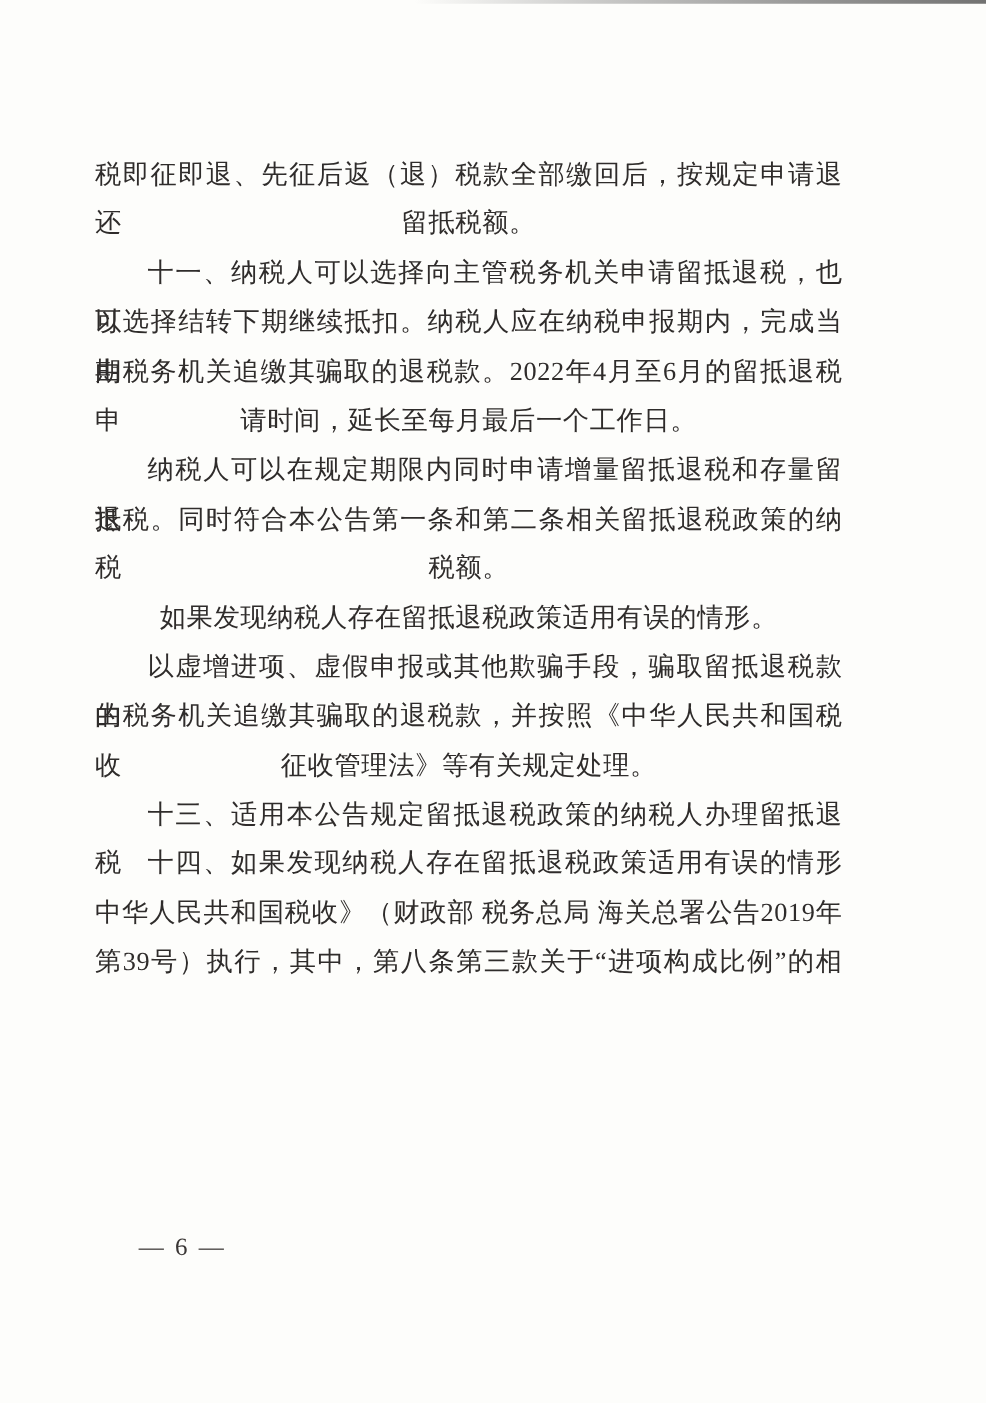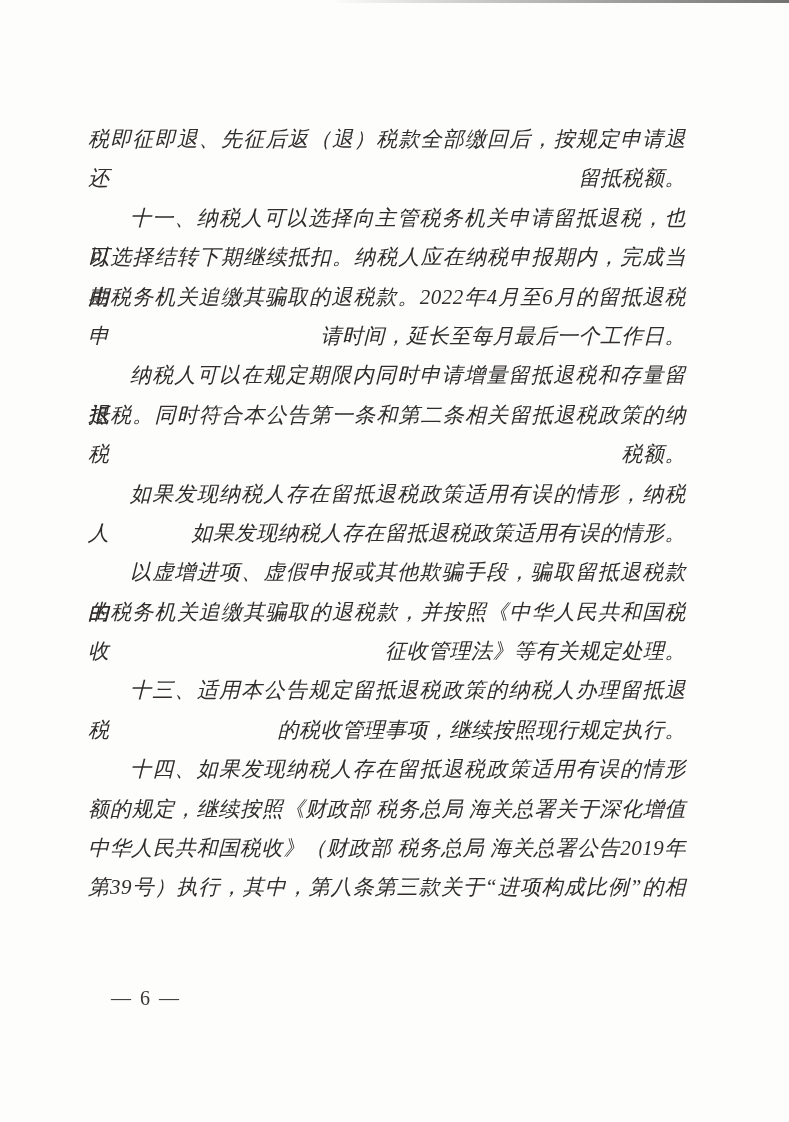--- a/index.html
+++ b/index.html
@@ -25,31 +25,30 @@
     height: 3px;
     background: linear-gradient(to right,
       rgba(130,130,130,0) 0%,
       rgba(130,130,130,0) 42%,
       rgba(110,110,110,0.35) 60%,
       rgba(75,75,75,0.55) 80%,
       rgba(55,55,55,0.7) 100%);
   }
   .text-block {
     position: absolute;
-    left: 88px;
+    left: 76px;
     top: 120px;
     width: 598px;
     font-size: 21px;
     letter-spacing: 0.5px;
-    font-style: italic;
   }
   .line {
     height: 39.4px;
     line-height: 39.4px;
-    text-align: right;
+    text-align: center;
   }
   .line.fill {
     text-align: justify;
     text-align-last: justify;
   }
   .line.indent {
     text-indent: 42px;
   }
   .page-number {
     position: absolute;
@@ -71,27 +70,24 @@
 
   <div class="line fill">税即征即退、先征后返（退）税款全部缴回后，按规定申请退还</div>
       <div class="line">留抵税额。</div>
       <div class="line indent fill">十一、纳税人可以选择向主管税务机关申请留抵退税，也可</div>
       <div class="line fill">以选择结转下期继续抵扣。纳税人应在纳税申报期内，完成当期</div>
       <div class="line fill">由税务机关追缴其骗取的退税款。2022年4月至6月的留抵退税申</div>
       <div class="line">请时间，延长至每月最后一个工作日。</div>
       <div class="line indent fill">纳税人可以在规定期限内同时申请增量留抵退税和存量留抵</div>
       <div class="line fill">退税。同时符合本公告第一条和第二条相关留抵退税政策的纳税</div>
       <div class="line">税额。</div>
-      <div class="line indent fill">如果发现纳税人存在留抵退税政策适用有误的情形，纳税人</div>
       <div class="line">如果发现纳税人存在留抵退税政策适用有误的情形。</div>
       <div class="line indent fill">以虚增进项、虚假申报或其他欺骗手段，骗取留抵退税款的，</div>
       <div class="line fill">由税务机关追缴其骗取的退税款，并按照《中华人民共和国税收</div>
       <div class="line">征收管理法》等有关规定处理。</div>
       <div class="line indent fill">十三、适用本公告规定留抵退税政策的纳税人办理留抵退税</div>
-      <div class="line">的税收管理事项，继续按照现行规定执行。</div>
       <div class="line indent fill">十四、如果发现纳税人存在留抵退税政策适用有误的情形</div>
-      <div class="line fill">额的规定，继续按照《财政部 税务总局 海关总署关于深化增值</div>
       <div class="line fill">中华人民共和国税收》（财政部 税务总局 海关总署公告2019年</div>
       <div class="line fill">第39号）执行，其中，第八条第三款关于“进项构成比例”的相</div>
     </div>
 
   <div class="page-number">— 6 —</div>
 </div>
 
 </body></html>

